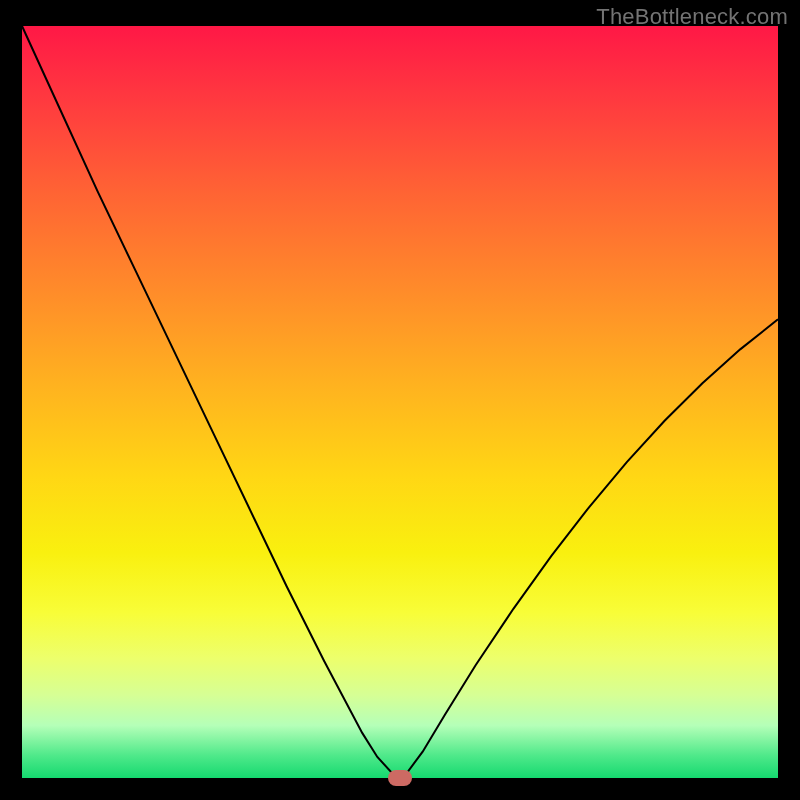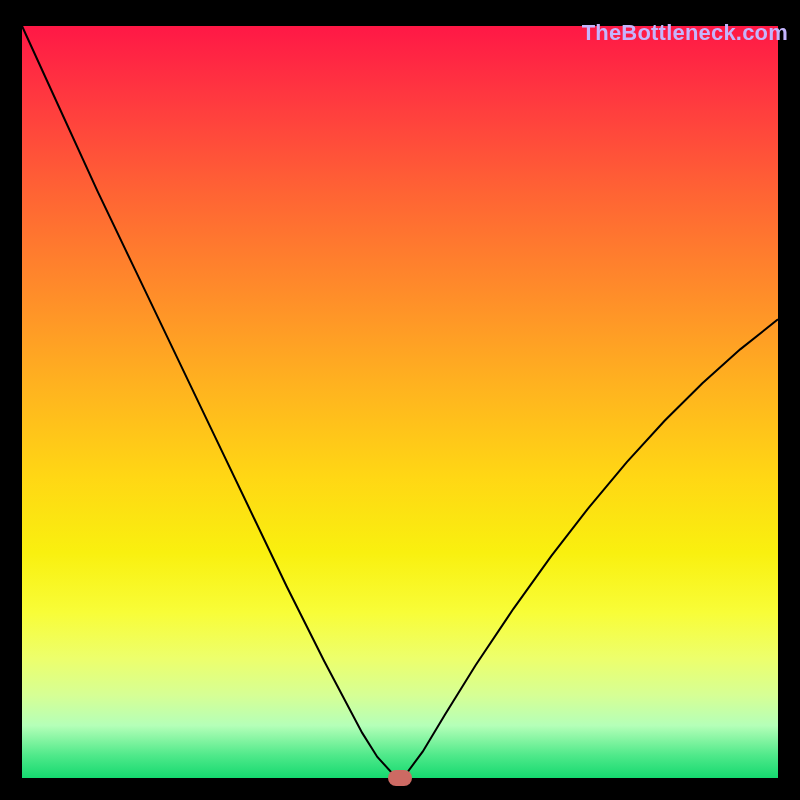--- a/index.html
+++ b/index.html
@@ -5,26 +5,26 @@
   * { margin: 0; padding: 0; box-sizing: border-box; }
   html, body { width: 800px; height: 800px; overflow: hidden; background: #fff; }
   .frame {
     position: relative;
     width: 800px;
     height: 800px;
     background: #000;
   }
   .watermark {
     position: absolute;
-    top: 20px;
+    top: 4px;
     right: 12px;
     font-family: Arial, Helvetica, sans-serif;
     font-size: 22px;
-    font-weight: 700;
-    color: #c4b5fd;
+    font-weight: 400;
+    color: #737373;
     letter-spacing: 0.2px;
     z-index: 10;
   }
   .plot-area {
     position: absolute;
     left: 22px;
     right: 22px;
     top: 26px;
     bottom: 22px;
     background: linear-gradient(to bottom,

